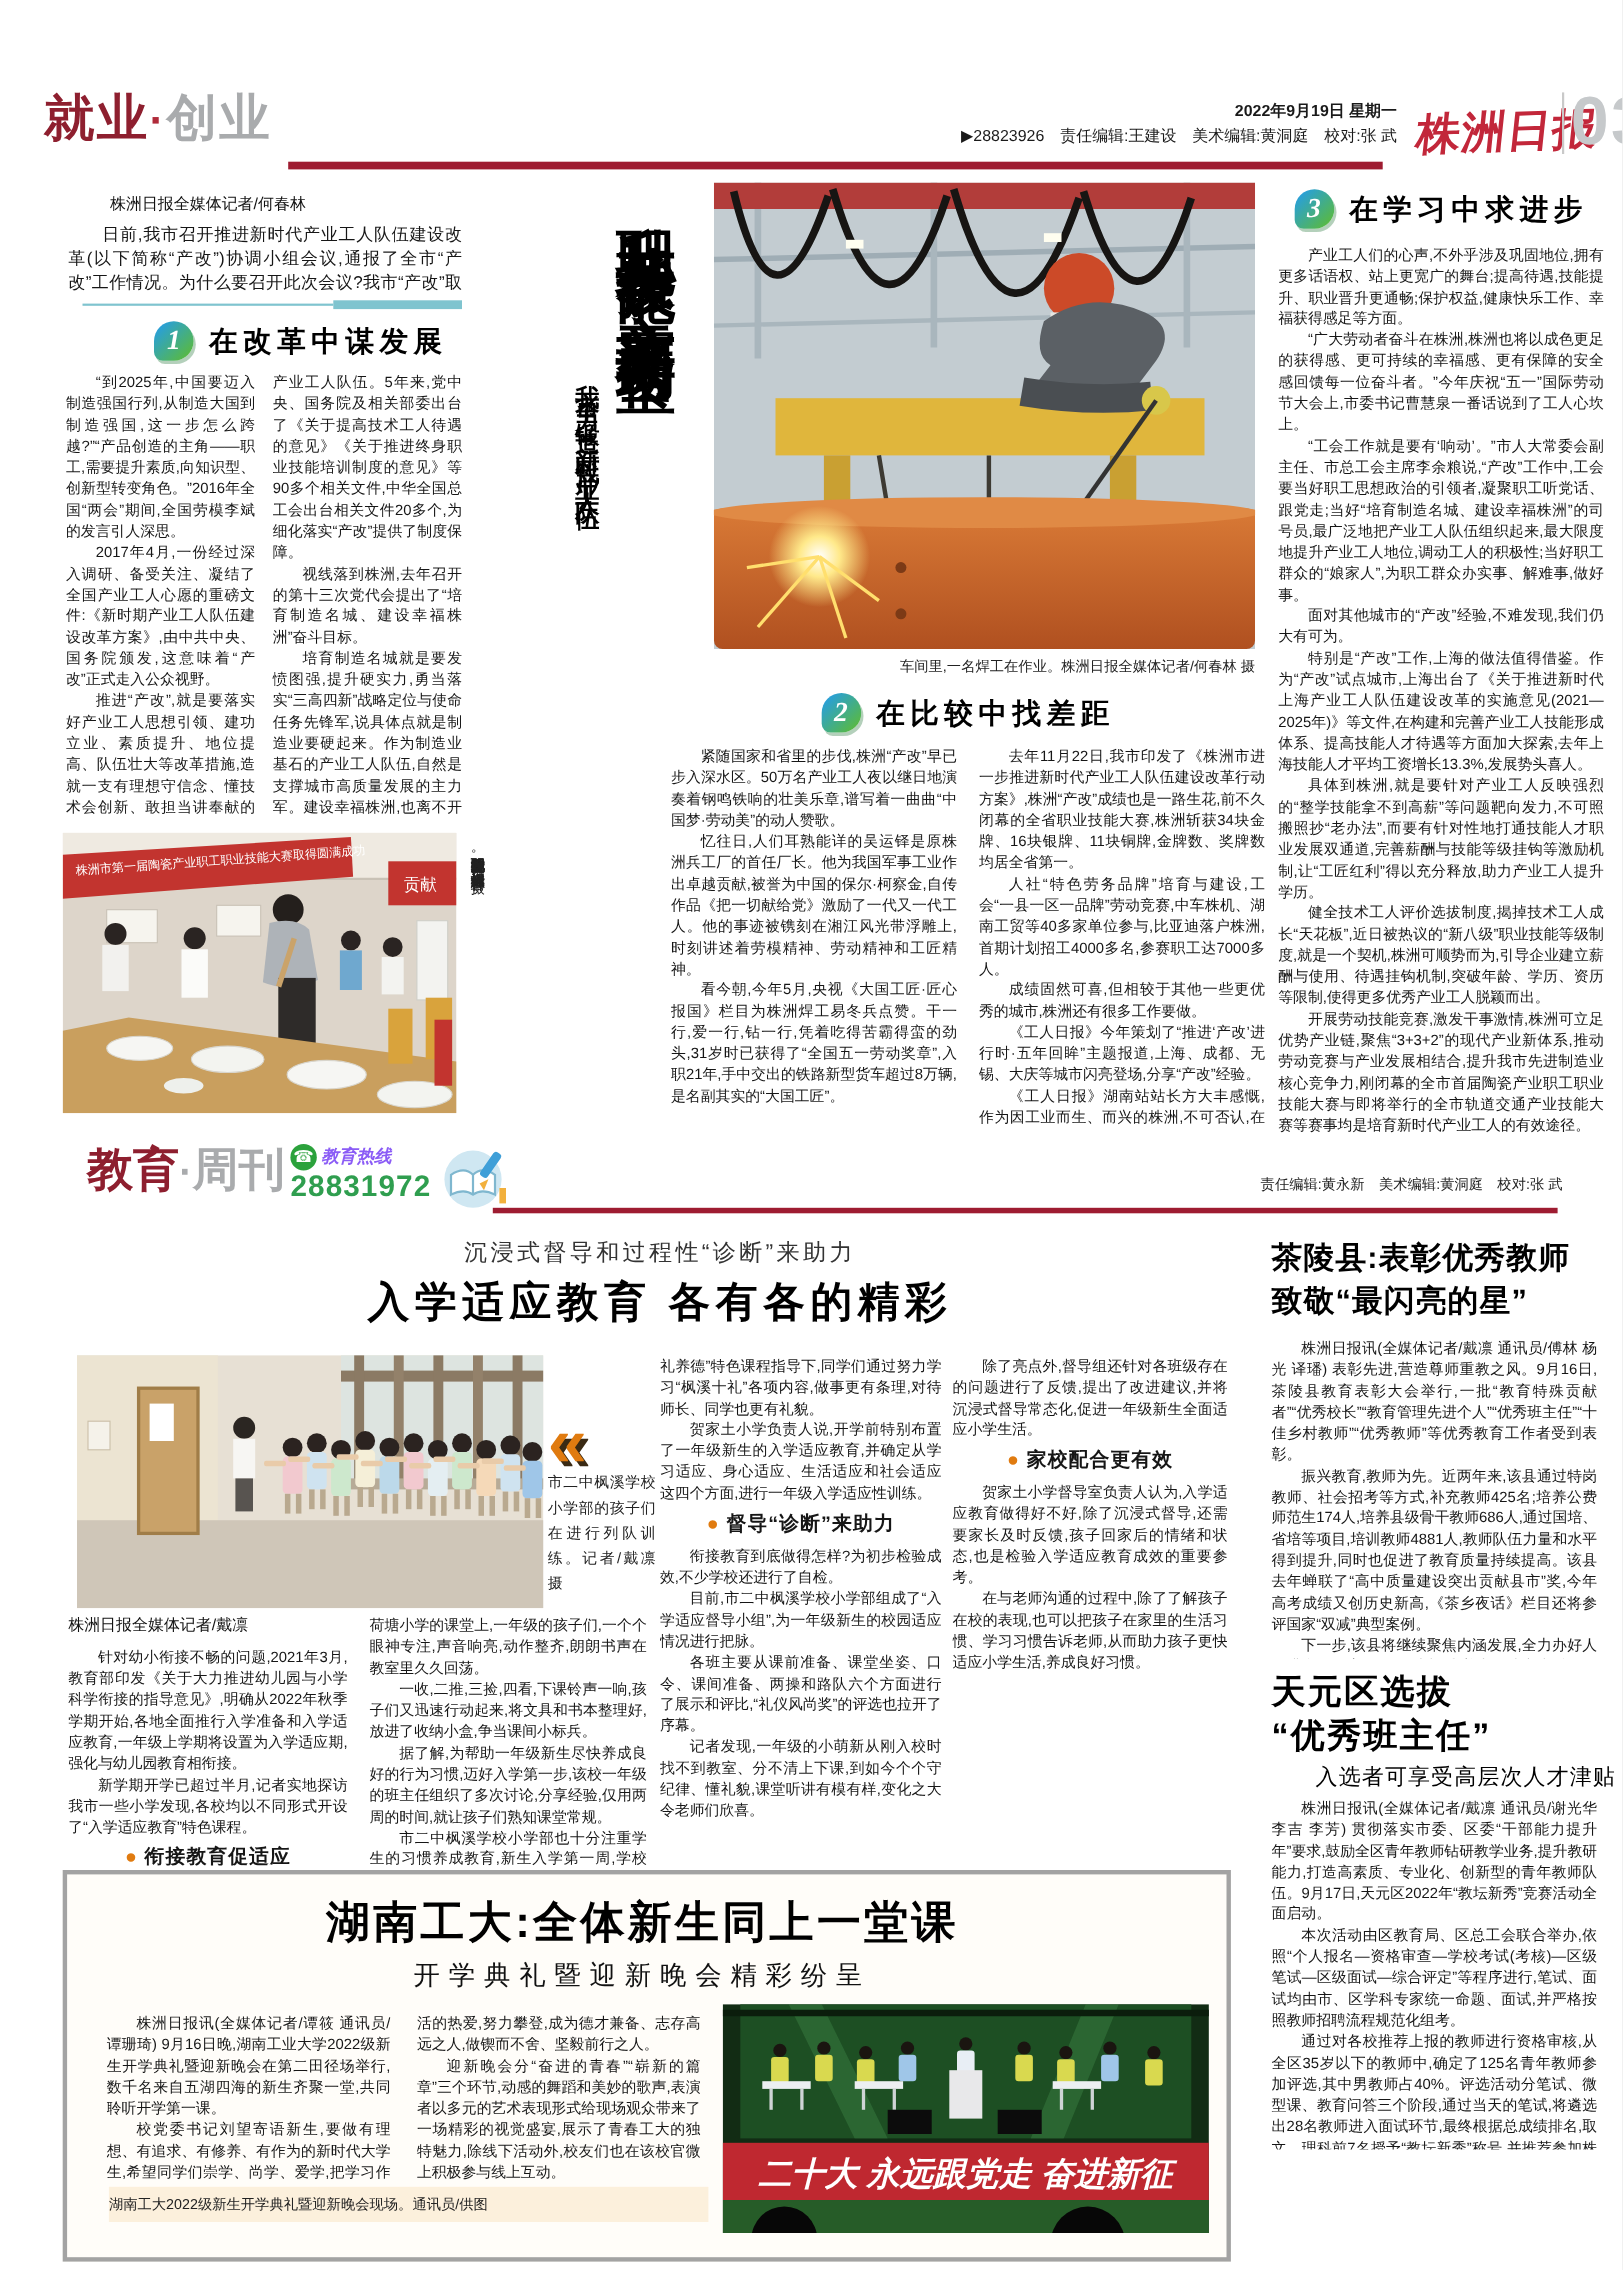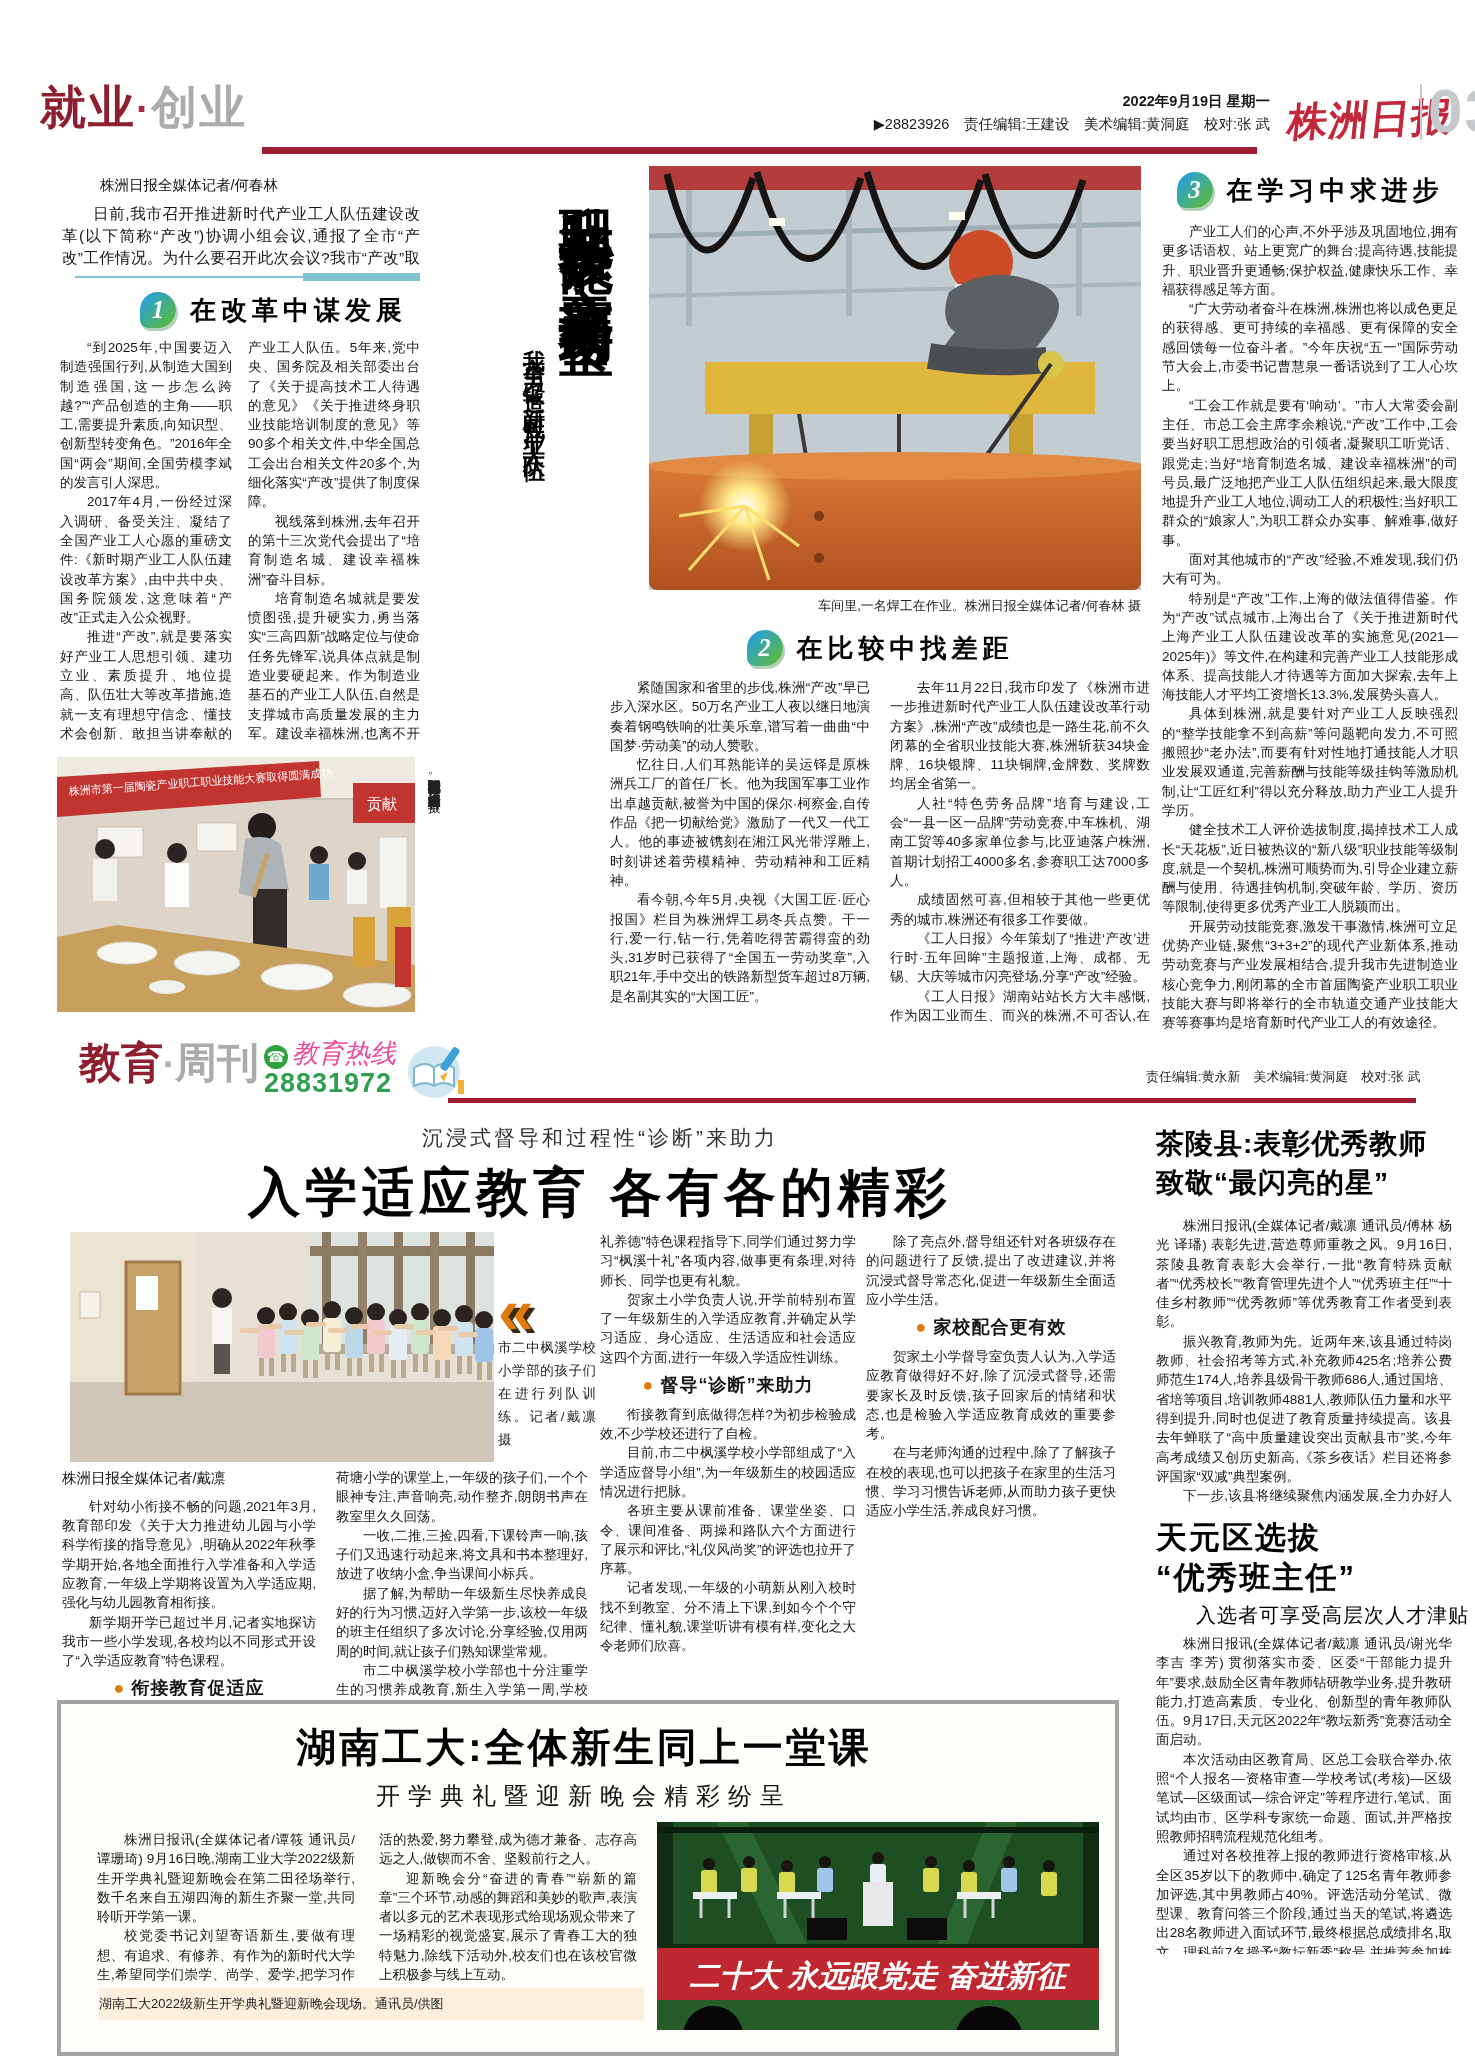--- a/index.html
+++ b/index.html
@@ -39,26 +39,26 @@
   .v-head{writing-mode:vertical-rl;font-size:54px;font-weight:900;letter-spacing:6px;
           line-height:1.3;color:#000;}
   .v-head .hl2{margin-top:40px;}
   .v-cap{writing-mode:vertical-lr;font-size:13px;line-height:1.45;color:#222;}
   
   .edu-brand{font-size:42px;font-weight:900;line-height:1;margin-left:24px;}
   .edu-brand .red{color:#8e1f2f;}
   .edu-brand .gray{color:#a9abad;}
   .hotline{display:flex;align-items:flex-start;gap:8px;}
   .hotline .txt{line-height:1.05;}
-  .hotline .lab{color:#ec4899;font-weight:normal;font-style:italic;font-size:26px;}
+  .hotline .lab{color:#8b5cf6;font-weight:bold;font-style:italic;font-size:16px;}
   .hotline .num{color:#2f9e4f;font-weight:bold;font-size:27px;letter-spacing:1px;}
   .phone-ico{display:inline-block;width:24px;height:24px;border-radius:50%;background:#2ba23c;
              color:#fff;font-size:15px;text-align:center;line-height:24px;margin-right:4px;}
   .kicker{font-size:21px;letter-spacing:3px;color:#333;text-align:center;}
-  .edu-title{font-size:52px;font-weight:900;letter-spacing:5px;text-align:center;color:#000;}
+  .edu-title{font-size:38px;font-weight:900;letter-spacing:5px;text-align:center;color:#000;}
   .subhead{font-weight:bold;font-size:18px;letter-spacing:1px;margin:6px 0;text-align:center;}
   .subhead .b{color:#e07b10;margin-right:6px;}
   .chev{font-size:64px;font-weight:900;color:#e07b10;line-height:.8;
         text-shadow:4px 4px 0 #3a2a14;}
   .side-title{font-size:28px;font-weight:900;line-height:1.4;letter-spacing:1px;color:#000;}
   .side-title2{font-size:31px;font-weight:900;line-height:1.3;letter-spacing:2px;color:#000;}
   .side-sub{font-size:20px;font-weight:normal;letter-spacing:1px;color:#000;margin-left:40px;}
   
   .unibox{border:4px solid #a3a3a3;background:#fffdf9;}
   .box-title{font-size:40px;font-weight:900;letter-spacing:3px;text-align:center;color:#000;}

